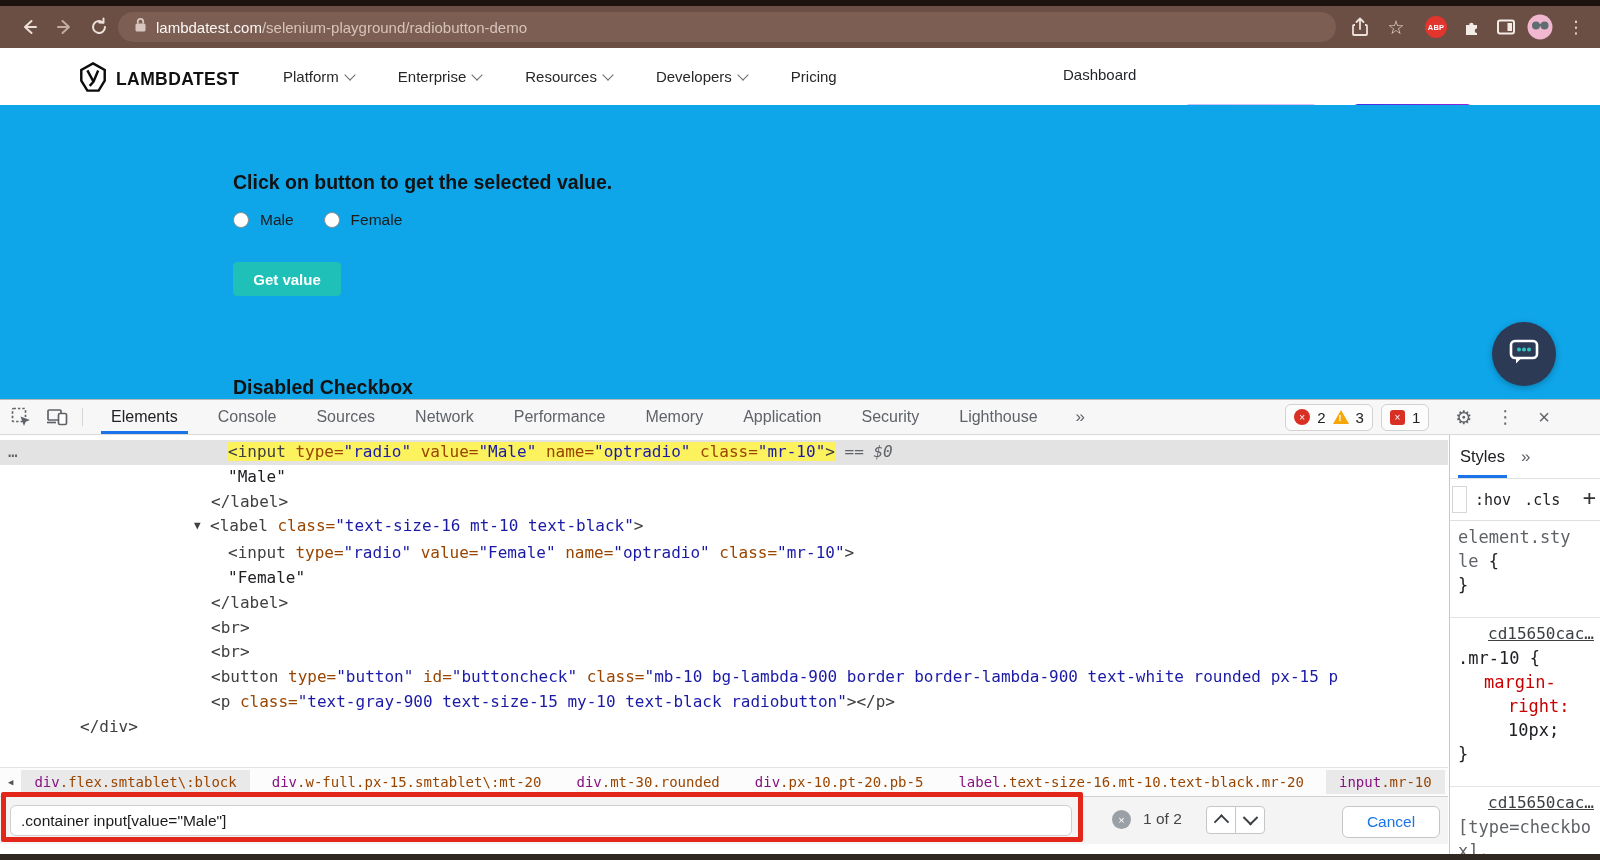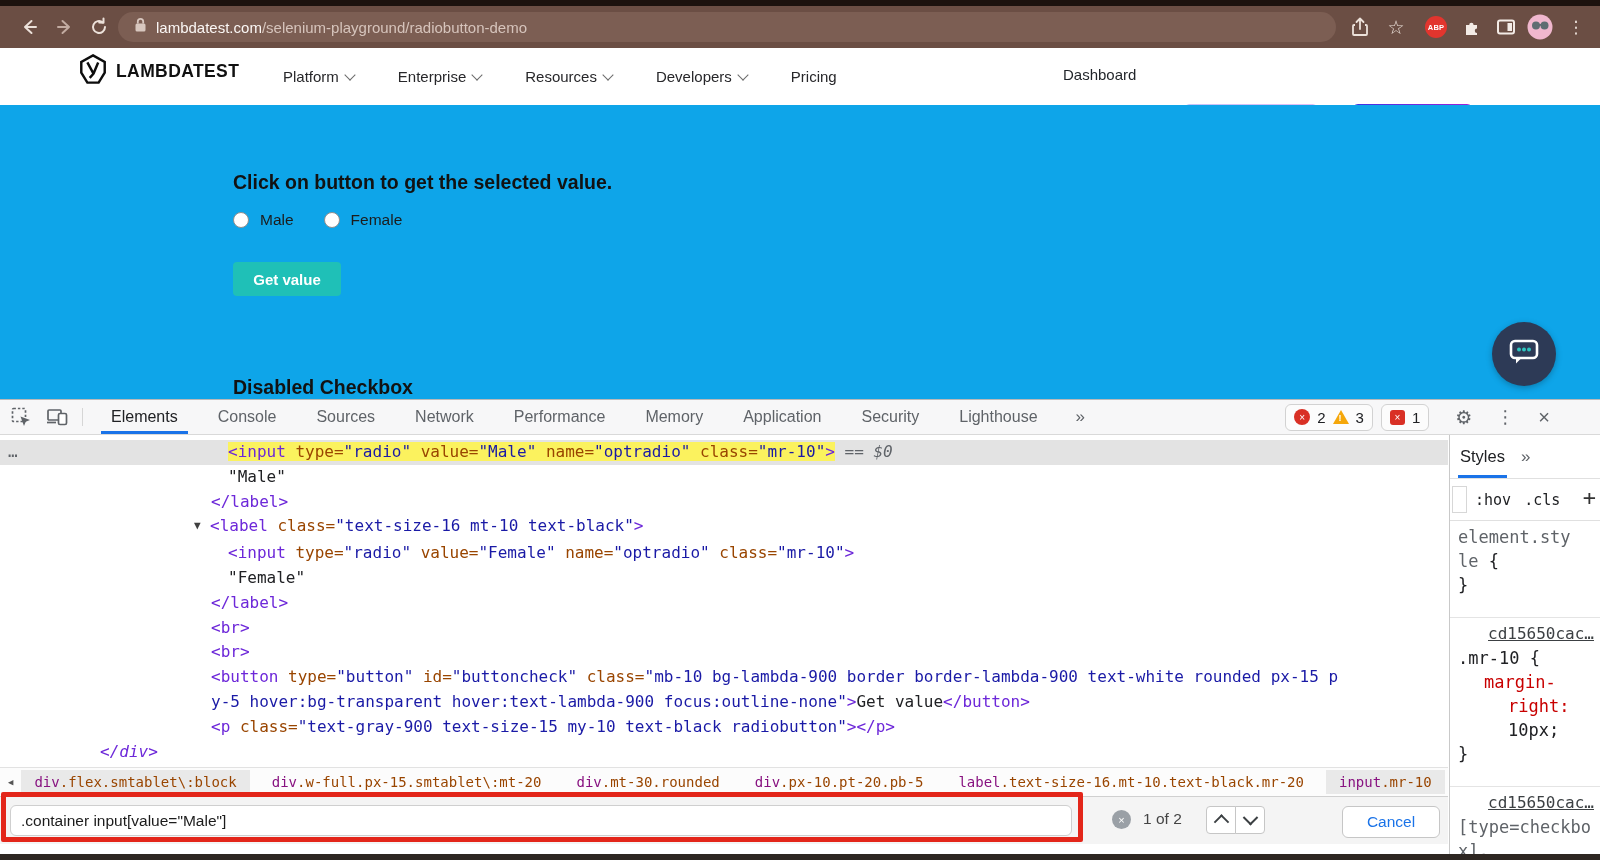--- a/index.html
+++ b/index.html
@@ -12,21 +12,21 @@
   .nav-btn{top:8px;width:26px;height:26px;display:flex;align-items:center;justify-content:center;}
   #url-pill{left:118px;top:6px;width:1218px;height:30px;border-radius:15px;background:#7c5e53;
             display:flex;align-items:center;padding-left:16px;box-sizing:border-box;}
   #url-text{font-size:15px;color:#d6c4bc;margin-left:9px;white-space:nowrap;}
   #url-text .domain{color:#fbf7f5;}
   .tb-ico{top:7px;width:28px;height:28px;display:flex;align-items:center;justify-content:center;}
   #abp-badge{width:22px;height:22px;border-radius:50%;background:#e2352e;color:#fff;font-weight:bold;
              font-size:7.5px;display:flex;align-items:center;justify-content:center;letter-spacing:.2px;}
   
   #site-header{left:0;top:48px;width:1600px;height:57px;background:#fff;border-bottom:1px solid #ececec;}
-  #logo{left:78px;top:6px;display:flex;align-items:center;gap:8px;}
+  #logo{left:78px;top:14px;display:flex;align-items:center;gap:8px;}
   #logo-text{font-size:17.5px;font-weight:bold;color:#111;letter-spacing:.4px;}
   #main-nav{left:283px;top:0;height:57px;display:flex;align-items:center;gap:44px;}
   .nav-item{display:flex;align-items:center;gap:7px;font-size:15px;color:#27272a;cursor:default;}
   .caret{width:7px;height:7px;border-right:1.6px solid #6b6b6b;border-bottom:1.6px solid #6b6b6b;
          transform:rotate(45deg);margin-top:-4px;}
   #dashboard-link{left:1063px;top:18px;font-size:15px;color:#1f2328;}
   #upgrade-wrap{left:1182px;top:57px;width:138px;height:41px;border-radius:7px;padding:1.5px;box-sizing:border-box;
                 background:linear-gradient(90deg,#8a86ef,#c47ae9);transform:translateY(-50%);top:77px;}
   #upgrade-btn{width:100%;height:100%;border-radius:6px;background:#fff;display:flex;align-items:center;
                justify-content:center;font-size:15px;color:#15171a;}
@@ -69,21 +69,21 @@
   #dt-gear{margin-left:26px;font-size:19px;color:#5f6368;}
   #dt-dots{margin-left:24px;font-size:18px;color:#5f6368;}
   #dt-close{margin-left:24px;font-size:20px;color:#5f6368;}
   
   #dt-tree{left:0;top:35px;width:1448px;height:332px;overflow:hidden;padding-top:5px;box-sizing:border-box;
            font-family:"DejaVu Sans Mono", monospace;font-size:16px;line-height:24.8px;}
   .t-row{white-space:pre;position:relative;}
   .t-row.sel{background:#e3e3e3;}
   .gutter{position:absolute;left:8px;color:#5f6368;}
   .hl{background:#fbf25e;}
-  .tk-t{color:#6d28d9;}.tk-a{color:#994500;}.tk-v{color:#1a1aa6;}.tk-p{color:#202124;}
+  .tk-t{color:#404040;}.tk-a{color:#994500;}.tk-v{color:#1a1aa6;}.tk-p{color:#202124;}
   .tk-g{color:#5f6368;}.tk-gi{color:#5f6368;font-style:italic;}.tk-r{color:#c80000;}
   .arr{display:inline-block;width:16px;font-size:11px;color:#404040;transform:translateY(-2px);}
   
   #dt-crumbs{left:0;top:367px;width:1448px;height:29px;background:#fcfcfc;border-top:1px solid #e2e2e2;
              display:flex;align-items:center;box-sizing:border-box;
              font-family:"DejaVu Sans Mono", monospace;font-size:14px;}
   .crumb-arrow{color:#555;font-size:9px;padding:0 8px;}
   .crumb{padding:4px 13px;white-space:nowrap;}
   .crumb.sel{background:#e9e9e9;}
   .crumb .ctag{color:#881280;}
@@ -306,23 +306,22 @@
       <div class="t-row sel" style="padding-left: 228px;"><span class="gutter">…</span><span class="hl"><span class="tk-t">&lt;input</span><span class="tk-a"> type=</span><span class="tk-v">"radio"</span><span class="tk-a"> value=</span><span class="tk-v">"Male"</span><span class="tk-a"> name=</span><span class="tk-v">"optradio"</span><span class="tk-a"> class=</span><span class="tk-v">"mr-10"</span><span class="tk-t">&gt;</span></span><span class="tk-gi"> == </span><span class="tk-gi">$0</span></div>
       <div class="t-row" style="padding-left: 228px;"><span class="tk-p">"Male"</span></div>
       <div class="t-row" style="padding-left: 211px;"><span class="tk-t">&lt;/label&gt;</span></div>
       <div class="t-row" style="padding-left: 194px;"><span class="arr">▼</span><span class="tk-t">&lt;label </span><span class="tk-a">class=</span><span class="tk-v">"text-size-16 mt-10 text-black"</span><span class="tk-t">&gt;</span></div>
       <div class="t-row" style="padding-left: 228px;"><span class="tk-t">&lt;input</span><span class="tk-a"> type=</span><span class="tk-v">"radio"</span><span class="tk-a"> value=</span><span class="tk-v">"Female"</span><span class="tk-a"> name=</span><span class="tk-v">"optradio"</span><span class="tk-a"> class=</span><span class="tk-v">"mr-10"</span><span class="tk-t">&gt;</span></div>
       <div class="t-row" style="padding-left: 228px;"><span class="tk-p">"Female"</span></div>
       <div class="t-row" style="padding-left: 211px;"><span class="tk-t">&lt;/label&gt;</span></div>
       <div class="t-row" style="padding-left: 211px;"><span class="tk-t">&lt;br&gt;</span></div>
       <div class="t-row" style="padding-left: 211px;"><span class="tk-t">&lt;br&gt;</span></div>
       <div class="t-row" style="padding-left: 211px;"><span class="tk-t">&lt;button</span><span class="tk-a"> type=</span><span class="tk-v">"button"</span><span class="tk-a"> id=</span><span class="tk-v">"buttoncheck"</span><span class="tk-a"> class=</span><span class="tk-v">"mb-10 bg-lambda-900 border border-lambda-900 text-white rounded px-15 p</span></div>
-      <div class="t-row" style="padding-left: 211px;"><span class="tk-v">y-5 hover:bg-transparent hover:text-lambda-900 focus:outline-none"</span><span class="tk-t">&gt;</span><span class="tk-p">Get value</span><span class="tk-t">&lt;/button&gt;</span></div>
       <div class="t-row" style="padding-left: 211px;"><span class="tk-t">&lt;p </span><span class="tk-a">class=</span><span class="tk-v">"text-gray-900 text-size-15 my-10 text-black radiobutton"</span><span class="tk-t">&gt;&lt;/p&gt;</span></div>
-      <div class="t-row" style="padding-left: 100px; font-style: italic;"><span class="tk-t">&lt;/div&gt;</span></div>
+      <div class="t-row" style="padding-left: 80px;"><span class="tk-t">&lt;/div&gt;</span></div>
     </div>
 
   <div class="abs" id="dt-crumbs">
     <span class="crumb-arrow">◀</span>
     <div id="crumb-list" style="display:flex;align-items:center;gap:9px;">
         <div class="crumb sel"><span class="ctag">div</span><span class="ccls">.flex.smtablet\:block</span></div>
         <div class="crumb"><span class="ctag">div</span><span class="ccls">.w-full.px-15.smtablet\:mt-20</span></div>
         <div class="crumb"><span class="ctag">div</span><span class="ccls">.mt-30.rounded</span></div>
         <div class="crumb"><span class="ctag">div</span><span class="ccls">.px-10.pt-20.pb-5</span></div>
         <div class="crumb"><span class="ctag">label</span><span class="ccls">.text-size-16.mt-10.text-black.mr-20</span></div>

